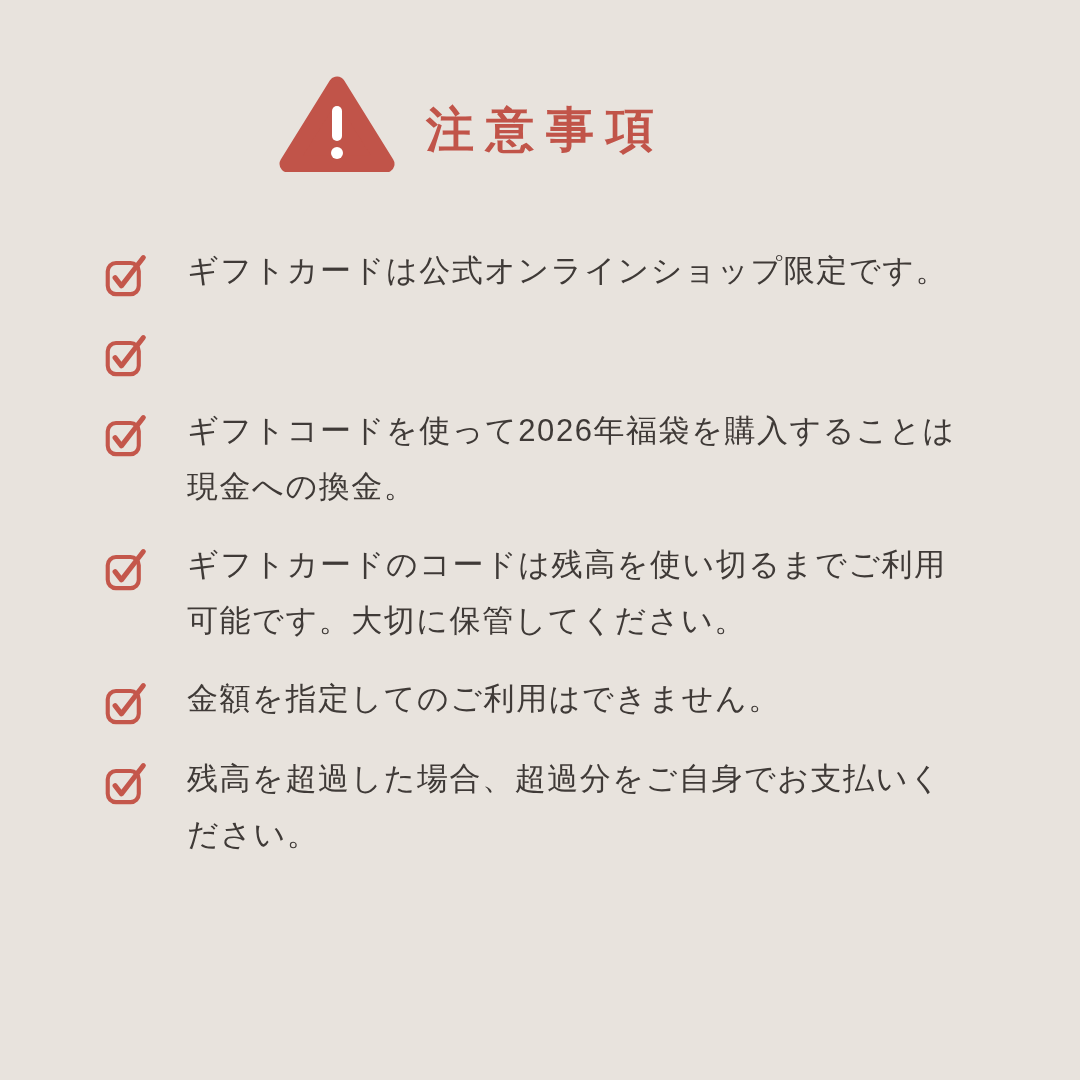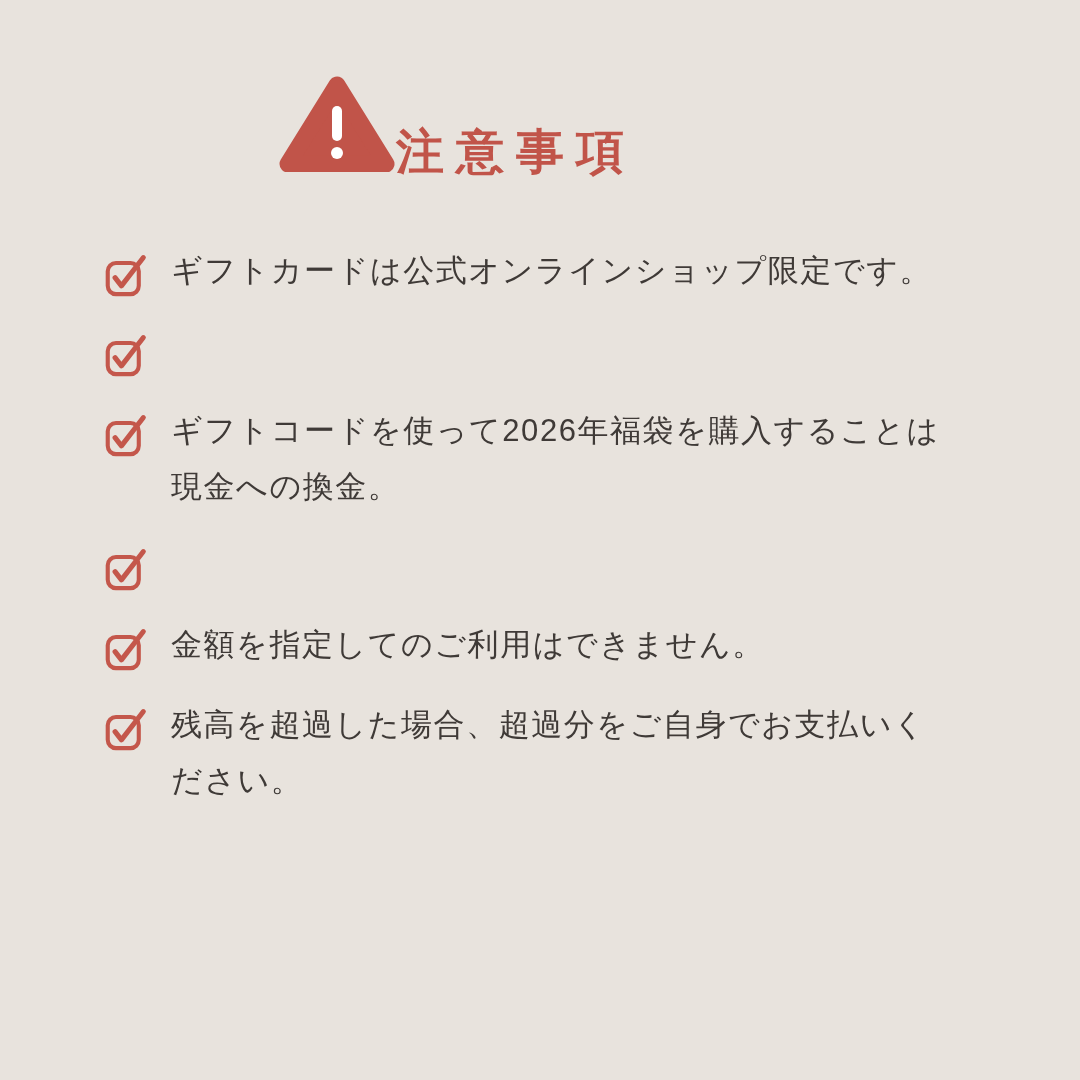--- a/index.html
+++ b/index.html
@@ -12,21 +12,22 @@
     background: #E8E3DD;
     position: relative;
     overflow: hidden;
     font-family: "Liberation Sans", "DejaVu Sans", sans-serif;
   }
   .header {
     position: absolute;
     left: 278px;
     top: 70px;
     display: flex;
-    align-items: flex-end;
+    align-items: center;
+    gap: 30px;
   }
   .warning-triangle {
     width: 118px;
     height: 102px;
     flex-shrink: 0;
   }
   .page-title {
     color: #C15449;
     font-size: 48px;
     font-weight: 600;
@@ -37,21 +38,21 @@
   }
   .notice-list {
     position: absolute;
     left: 105px;
     top: 243px;
     width: 880px;
   }
   .notice-item {
     display: flex;
     align-items: flex-start;
-    gap: 24px;
+    gap: 40px;
     margin-bottom: 22px;
   }
   .checkbox-icon {
     width: 42px;
     height: 46px;
     flex-shrink: 0;
     margin-top: 8px;
   }
   .notice-text {
     font-size: 31px;
@@ -108,20 +109,22 @@
 現金への換金。</div>
   </div>
 
   <div class="notice-item">
     <span>
       <svg class="checkbox-icon" viewBox="0 0 46 50" xmlns="http://www.w3.org/2000/svg">
         <rect x="3" y="13" width="34" height="34" rx="9" fill="none" stroke="#C4574B" stroke-width="4.5"></rect>
         <path d="M11 29 L18 38 L42 7" fill="none" stroke="#C4574B" stroke-width="5.5" stroke-linecap="round" stroke-linejoin="round"></path>
       </svg>
     </span>
+    <div class="notice-text">ギフトカードのコードは残高を使い切るまでご利用
+可能です。大切に保管してください。</div>
   </div>
 
   <div class="notice-item">
     <span>
       <svg class="checkbox-icon" viewBox="0 0 46 50" xmlns="http://www.w3.org/2000/svg">
         <rect x="3" y="13" width="34" height="34" rx="9" fill="none" stroke="#C4574B" stroke-width="4.5"></rect>
         <path d="M11 29 L18 38 L42 7" fill="none" stroke="#C4574B" stroke-width="5.5" stroke-linecap="round" stroke-linejoin="round"></path>
       </svg>
     </span>
     <div class="notice-text">金額を指定してのご利用はできません。</div>

